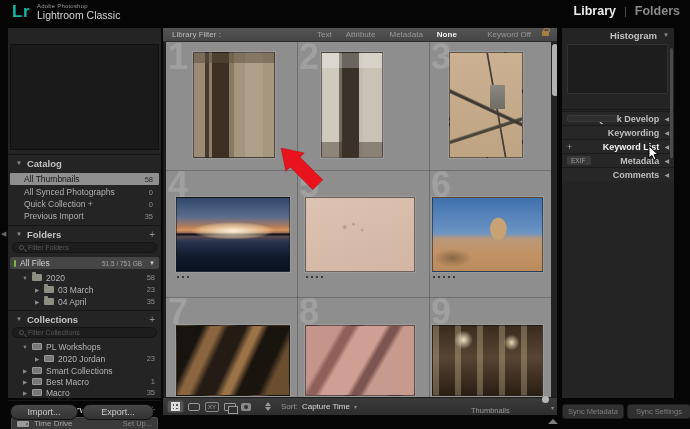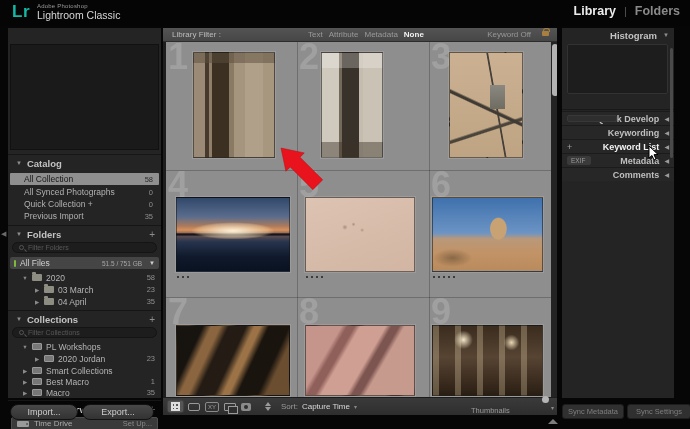--- a/index.html
+++ b/index.html
@@ -66,21 +66,21 @@
 
   .big-btn { position:absolute; height:16px; background:linear-gradient(180deg,#484848,#333);
     border:1px solid #121212; border-radius:8px; color:#cccccc; font-size:9px;
     display:flex; align-items:center; justify-content:center; }
 
   
   #filter-bar { position:absolute; left:163px; top:28px; width:394px; height:14px;
     background:linear-gradient(180deg,#545454,#464646); border-bottom:1px solid #2c2c2c;
     display:flex; align-items:center; font-size:8px; color:#a8a8a8; }
   #filter-bar .fb-label { margin-left:9px; color:#bdbdbd; }
-  #filter-bar .fb-opts { position:absolute; left:145px; display:flex; gap:6px; }
+  #filter-bar .fb-opts { position:absolute; left:154px; display:flex; gap:14px; }
   .fb-opt { color:#9a9a9a; }
   .fb-opt.active { color:#f2f2f2; font-weight:bold; }
   .fb-status { position:absolute; right:26px; color:#989898; }
   .lock-ic { position:absolute; right:8px; top:3px; width:7px; height:5px; background:#a87f3f; border-radius:1px; }
   .lock-ic::before { content:""; position:absolute; left:1px; top:-3px; width:5px; height:3px;
     border:1px solid #a87f3f; border-bottom:none; border-radius:3px 3px 0 0; }
 
   #grid-body { position:absolute; left:163px; top:42px; width:394px; height:355px; background:#8e8e8e;
     border-left:3px solid #1d1d1d; overflow:hidden; }
   .gridline-v { position:absolute; top:0; width:1px; height:100%; background:rgba(0,0,0,.22); }
@@ -217,21 +217,21 @@
 
   <div id="left-panel" class="side-panel">
     <div id="nav-preview"></div>
 
     <div class="hdr-divider" style="top:126px"></div>
     <div class="panel-header" style="position:absolute;top:128px;width:100%">
       <span class="tri">▼</span>
       <span>Catalog</span>
     </div>
     <div class="srow selected" style="top:145px">
-      <span>All Collection</span>
+      <span>All Thumbnails</span>
       <span class="cnt">58</span>
     </div>
     <div class="srow" style="top:158px">
       <span>All Synced Photographs</span>
       <span class="cnt">0</span>
     </div>
     <div class="srow" style="top:170px">
       <span>Quick Collection +</span>
       <span class="cnt">0</span>
     </div>

